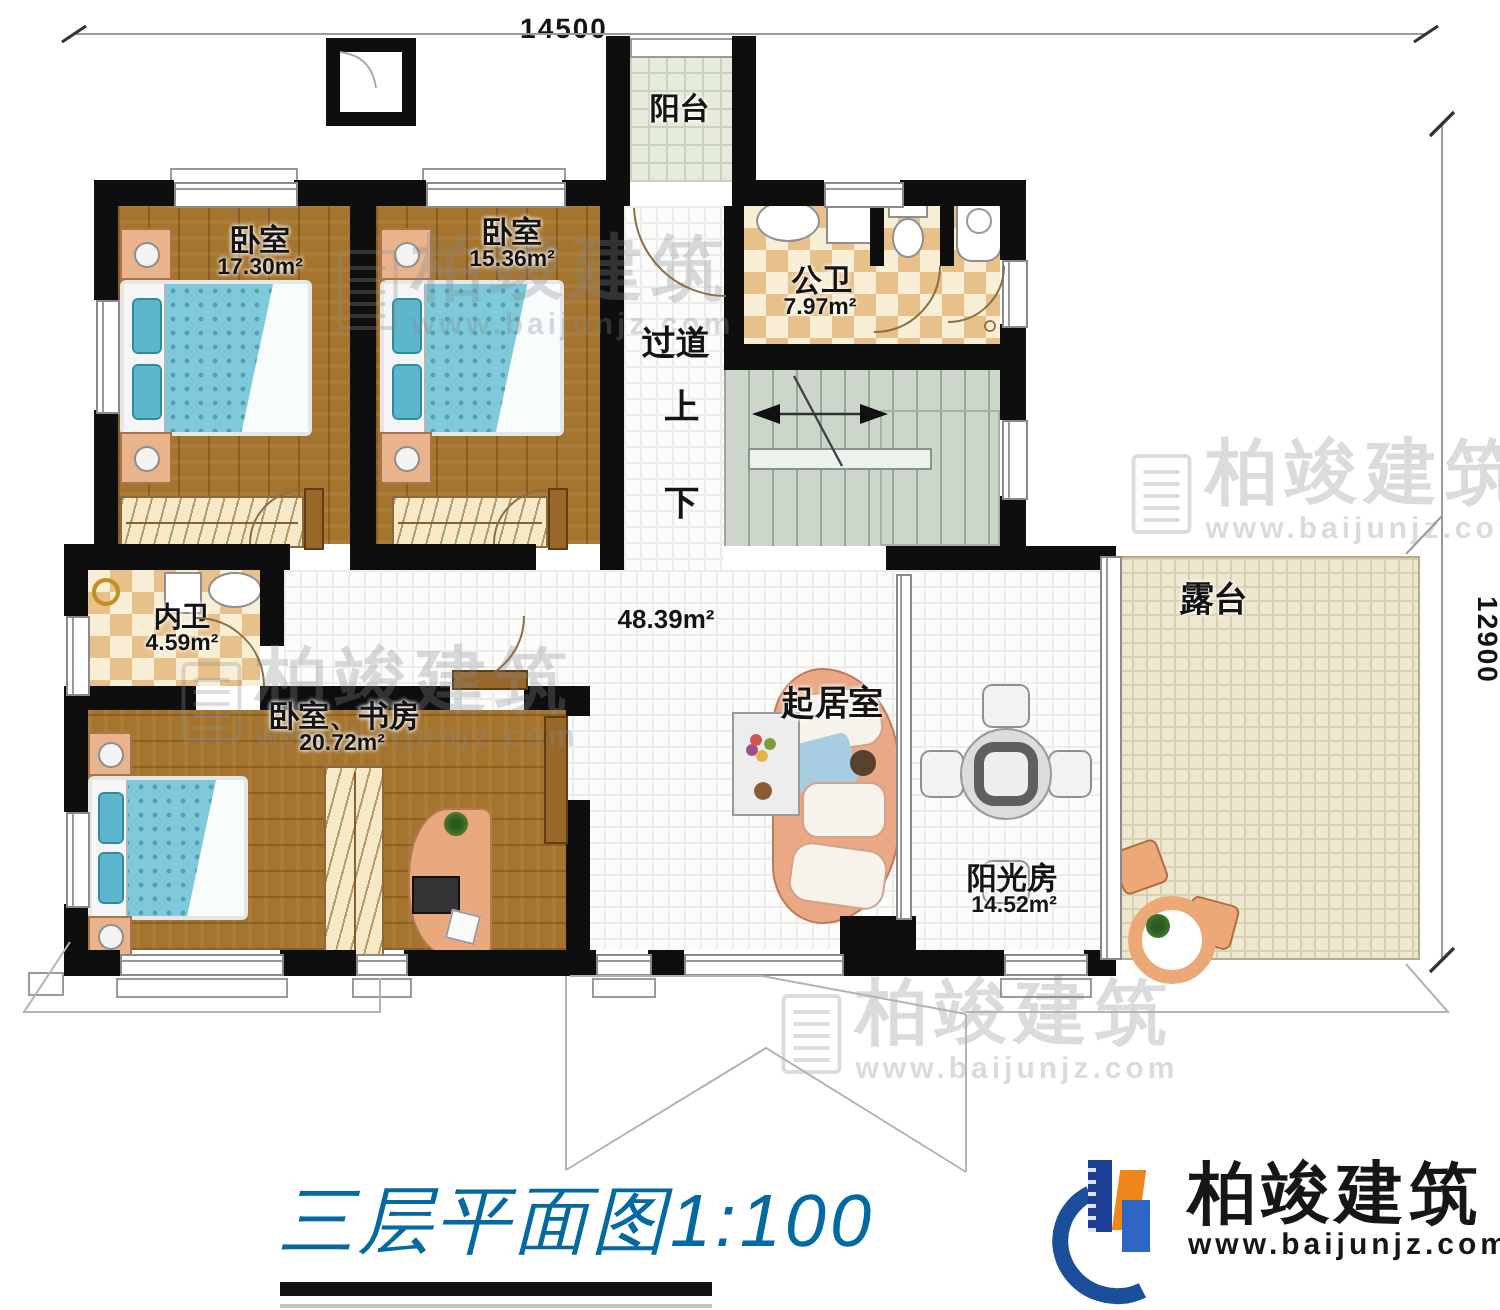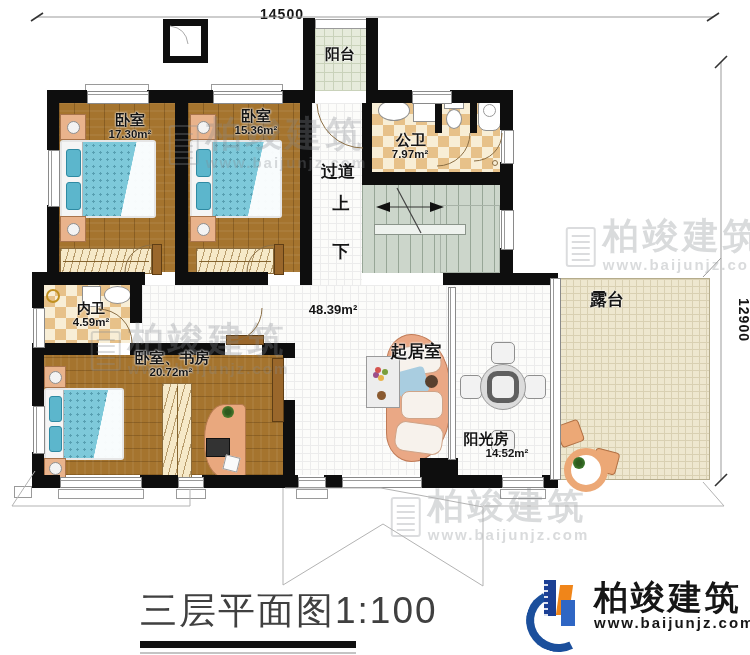--- a/index.html
+++ b/index.html
@@ -57,21 +57,21 @@
   .area{font-size:11.5px;}
   .dimtxt{font-size:14px;letter-spacing:1px;}
   
   .wm{position:absolute;display:flex;align-items:center;gap:7px;z-index:7;opacity:.30;transform:translateX(-50%);}
   .wm-glyph{width:26px;height:36px;border:2px solid #8b8f94;border-radius:3px;position:relative;}
   .wm-glyph:after{content:"";position:absolute;left:4px;top:4px;right:4px;bottom:4px;
     background:repeating-linear-gradient(0deg,#8b8f94 0 2px,transparent 2px 6px);}
   .wm-name{font-size:36px;font-weight:bold;color:#85898e;letter-spacing:4px;line-height:1;}
   .wm-url{font-size:15px;font-weight:bold;color:#85898e;letter-spacing:2px;line-height:1.4;}
   
-  .title-text{font-size:37px;color:#404040;letter-spacing:2px;}
+  .title-text{font-size:37px;color:#0369a1;letter-spacing:2px;font-style:italic;}
   .stats{font-size:12px;font-weight:bold;color:#111;line-height:1.6;}
   .brand-name{font-size:34px;font-weight:bold;color:#161616;letter-spacing:3px;line-height:1;}
   .brand-url{font-size:15px;font-weight:bold;color:#161616;letter-spacing:2px;}
   svg{position:absolute;left:0;top:0;z-index:9;pointer-events:none;}
 </style>
 </head>
 <body>
 
 <div id="stage">
 
@@ -334,21 +334,21 @@
 
   <div class="lbl" style="left:91px;top:300px;font-size:14px;">内卫</div>
   <div class="area" style="left:91px;top:316px;">4.59m²</div>
 
   <div class="lbl" style="left:172px;top:349px;">卧室、书房</div>
   <div class="area" style="left:171px;top:366px;">20.72m²</div>
 
   <div class="area" style="left:333px;top:302px;font-size:13px;">48.39m²</div>
   <div class="lbl-lg" style="left:416px;top:300px;margin-top:40px;">起居室</div>
 
-  <div class="lbl" style="left:486px;top:430px;">阳光房</div>
+  <div class="lbl" style="left:506px;top:430px;">阳光房</div>
   <div class="area" style="left:507px;top:447px;">14.52m²</div>
 
   <div class="lbl-lg" style="left:607px;top:288px;">露台</div>
 
   <div class="abs" style="left:140px;top:586px;z-index:10;">
     <span class="title-text">三层平面图</span><span class="title-text">1:100</span>
     <div style="width:216px;height:7px;background:#111;margin-top:5px;"></div>
     <div style="width:216px;height:2px;background:#c4c4c4;margin-top:4px;"></div>
   </div>
 

